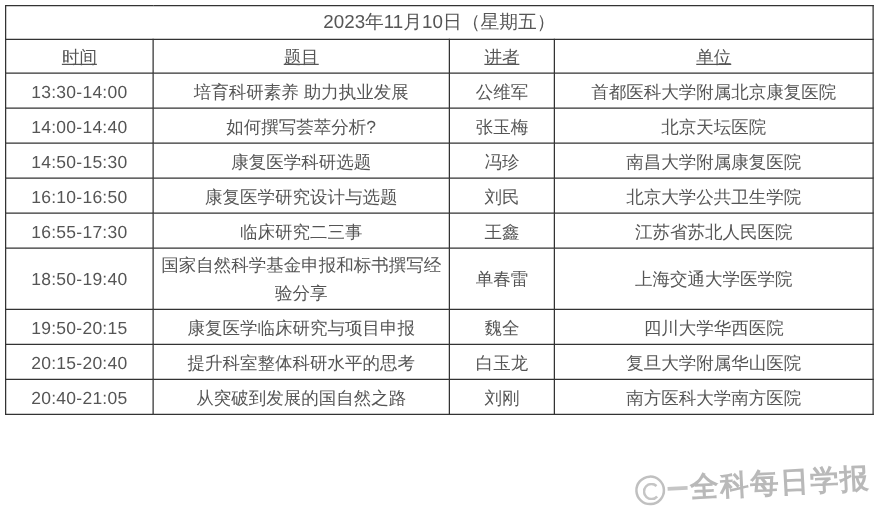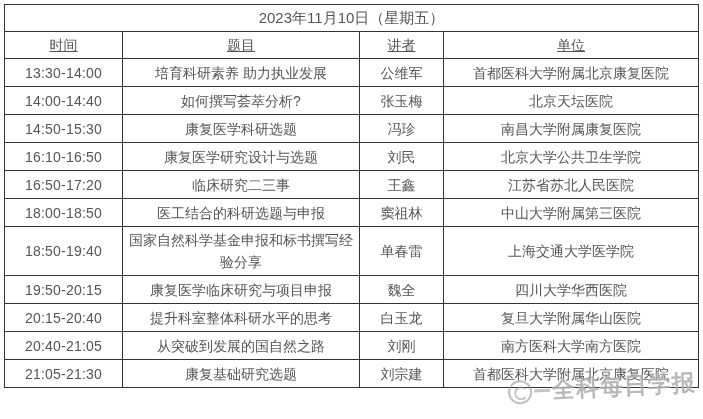--- a/index.html
+++ b/index.html
@@ -141,30 +141,24 @@
           <td class="speaker-cell">冯珍</td>
           <td class="org-cell">南昌大学附属康复医院</td>
         </tr>
         <tr>
           <td class="time-cell">16:10-16:50</td>
           <td class="topic-cell">康复医学研究设计与选题</td>
           <td class="speaker-cell">刘民</td>
           <td class="org-cell">北京大学公共卫生学院</td>
         </tr>
         <tr>
-          <td class="time-cell">16:50-17:20</td>
+          <td class="time-cell">16:55-17:30</td>
           <td class="topic-cell">临床研究二三事</td>
           <td class="speaker-cell">王鑫</td>
           <td class="org-cell">江苏省苏北人民医院</td>
-        </tr>
-        <tr>
-          <td class="time-cell">18:00-18:50</td>
-          <td class="topic-cell">医工结合的科研选题与申报</td>
-          <td class="speaker-cell">窦祖林</td>
-          <td class="org-cell">中山大学附属第三医院</td>
         </tr>
         <tr>
           <td class="time-cell">18:50-19:40</td>
           <td class="topic-cell">国家自然科学基金申报和标书撰写经验分享</td>
           <td class="speaker-cell">单春雷</td>
           <td class="org-cell">上海交通大学医学院</td>
         </tr>
         <tr>
           <td class="time-cell">19:50-20:15</td>
           <td class="topic-cell">康复医学临床研究与项目申报</td>
@@ -176,26 +170,20 @@
           <td class="topic-cell">提升科室整体科研水平的思考</td>
           <td class="speaker-cell">白玉龙</td>
           <td class="org-cell">复旦大学附属华山医院</td>
         </tr>
         <tr>
           <td class="time-cell">20:40-21:05</td>
           <td class="topic-cell">从突破到发展的国自然之路</td>
           <td class="speaker-cell">刘刚</td>
           <td class="org-cell">南方医科大学南方医院</td>
         </tr>
-        <tr>
-          <td class="time-cell">21:05-21:30</td>
-          <td class="topic-cell">康复基础研究选题</td>
-          <td class="speaker-cell">刘宗建</td>
-          <td class="org-cell">首都医科大学附属北京康复医院</td>
-        </tr>
       </tbody>
   </table>
 </div>
 
 <div class="watermark">
   <span class="wm-logo"></span>
   <span class="wm-dash"></span>
   <span class="wm-text">全科每日学报</span>
 </div>
 

